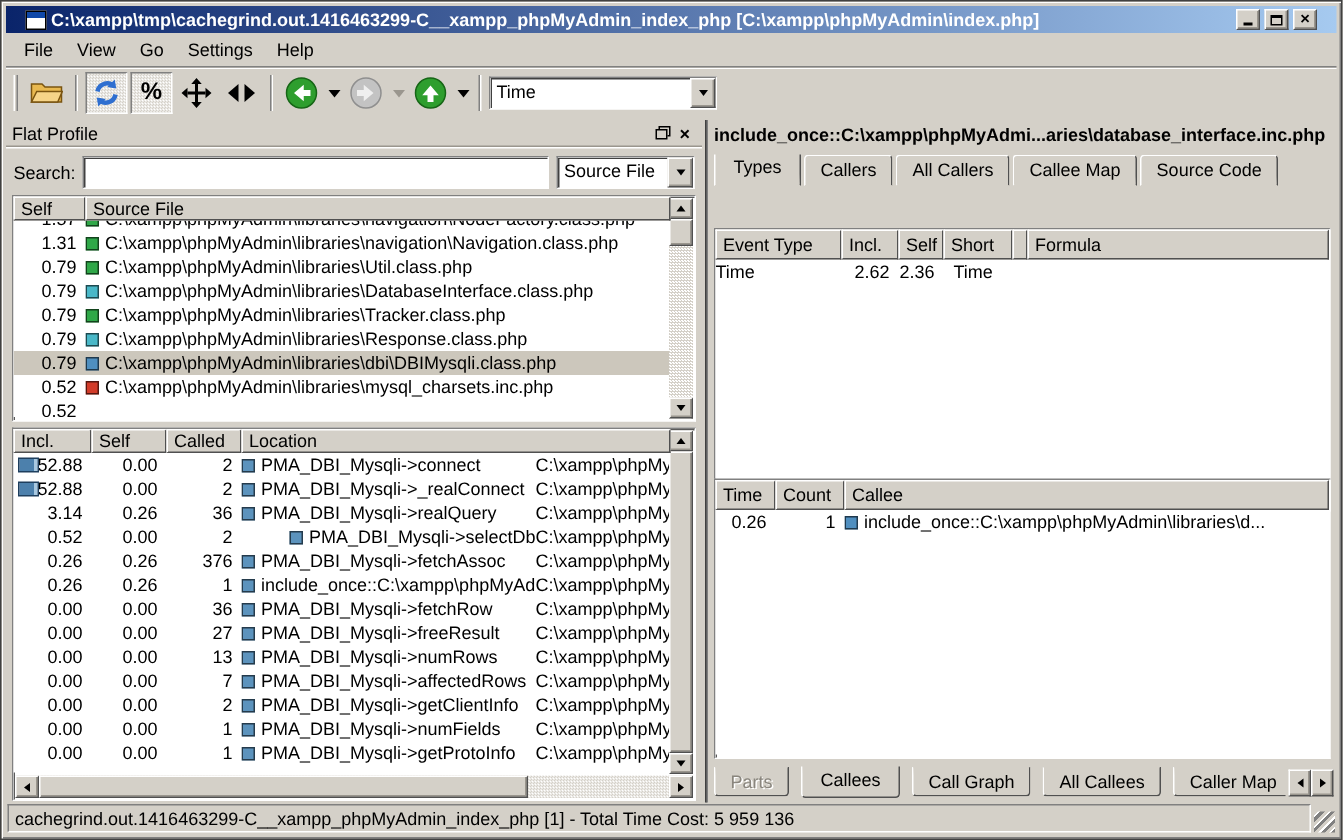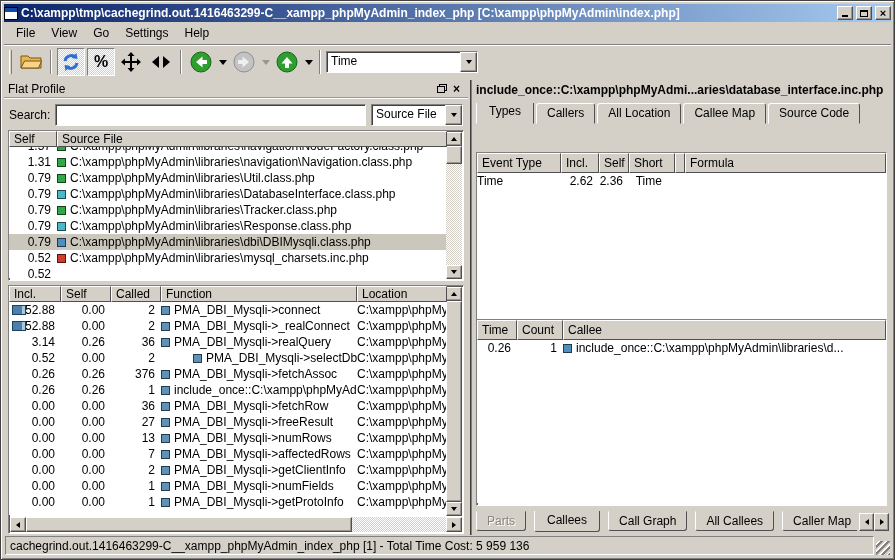--- a/index.html
+++ b/index.html
@@ -7,21 +7,21 @@
   body{font-family:"Liberation Sans",sans-serif;font-size:12px;color:#000;}
   .window{position:relative;width:895px;height:560px;background:#d4d0c8;
     border:1px solid #404040;box-shadow:inset 1px 1px 0 #fff,inset -1px -1px 0 #808080;overflow:hidden;}
   .raised{border:1px solid;border-color:#ffffff #505050 #505050 #ffffff;box-shadow:inset -1px -1px 0 #9a968e;background:#d4d0c8;}
   .sunken{border:1px solid;border-color:#808080 #ffffff #ffffff #808080;box-shadow:inset 1px 1px 0 #5a5a5a;}
   .field{background:#fff;border:1px solid;border-color:#808080 #fff #fff #808080;box-shadow:inset 1px 1px 0 #404040;}
   .checker{background-image:repeating-conic-gradient(#ffffff 0 25%,#d4d0c8 0 50%);background-size:2px 2px;}
 
   
   .titlebar{position:absolute;left:3px;top:3px;right:3px;height:18px;
-    background:linear-gradient(to right,#0a246a,#a6caf0);display:flex;align-items:center;gap:3px;padding:0 0;}
+    background:linear-gradient(to right,#0a246a,#a6caf0);display:flex;align-items:center;gap:3px;padding:0 13px;}
   .titlebar .title{color:#fff;font-weight:bold;white-space:nowrap;overflow:hidden;flex:1;font-size:12px;}
   .appicon{width:14px;height:13px;background:#fff;border:1px solid #000;position:relative;flex:0 0 auto;}
   .appicon::before{content:"";position:absolute;left:0;top:0;right:0;height:4px;background:#1048a8;}
   .winbtn{width:16px;height:14px;display:flex;align-items:center;justify-content:center;flex:0 0 auto;font-size:11px;font-weight:bold;line-height:1;}
   .glyph-min{width:6px;height:2px;background:#000;margin-top:6px;}
   .glyph-max{width:8px;height:7px;border:1px solid #000;border-top:2px solid #000;}
 
   
   .menubar{position:absolute;left:3px;top:21px;right:3px;height:22px;display:flex;align-items:center;padding-left:4px;}
   .menu-item{padding:3px 8px;}
@@ -269,21 +269,20 @@
             <span class="tri tri-dn-s"></span>
           </div>
       </div>
     </div>
 
     <div class="tframe sunken" style="left:4px;top:205px;width:456px;height:249px;">
       <div class="thead" id="fn-head">
           <div class="hcell" style="width: 52px;">Incl.</div>
           <div class="hcell" style="width: 50px;">Self</div>
           <div class="hcell" style="width: 50px;">Called</div>
-          <div class="hcell" style="width: 196px;">Function</div>
           <div class="hcell fx">Location</div>
         </div>
       <div class="tbody" style="height:213px;">
         <div id="fn-rows">
             <div class="trow">
               <div class="tcell num relcell" style="width: 52px;">52.88<span class="barico"></span></div>
               <div class="tcell num" style="width: 50px;">0.00</div>
               <div class="tcell num" style="width: 50px;">2</div>
               <div class="tcell " style="width: 196px;"><span class="sq" style="background: rgb(92, 147, 189);"></span>PMA_DBI_Mysqli-&gt;connect</div>
               <div class="tcell fx">C:\xampp\phpMy.</div>
@@ -396,21 +395,21 @@
     </div>
   </div>
 
   <div style="position:absolute;left:467px;top:79px;width:3px;height:455px;"></div>
 
   <div class="detail">
     <div class="dtitle-line">include_once::C:\xampp\phpMyAdmi...aries\database_interface.inc.php</div>
     <div class="tabrow" id="top-tabs">
         <span class="tab active">Types</span>
         <span class="tab">Callers</span>
-        <span class="tab">All Location</span>
+        <span class="tab">All Callers</span>
         <span class="tab">Callee Map</span>
         <span class="tab">Source Code</span>
       </div>
 
     <div class="tframe sunken" style="left:4px;top:44px;right:4px;height:189px;margin-top:28px;">
       <div class="thead" id="types-head" style="margin-right:0;height:20px;">
           <div class="hcell" style="width: 84px;">Event Type</div>
           <div class="hcell" style="width: 38px;">Incl.</div>
           <div class="hcell" style="width: 30px;">Self</div>
           <div class="hcell" style="width: 46px;">Short</div>

